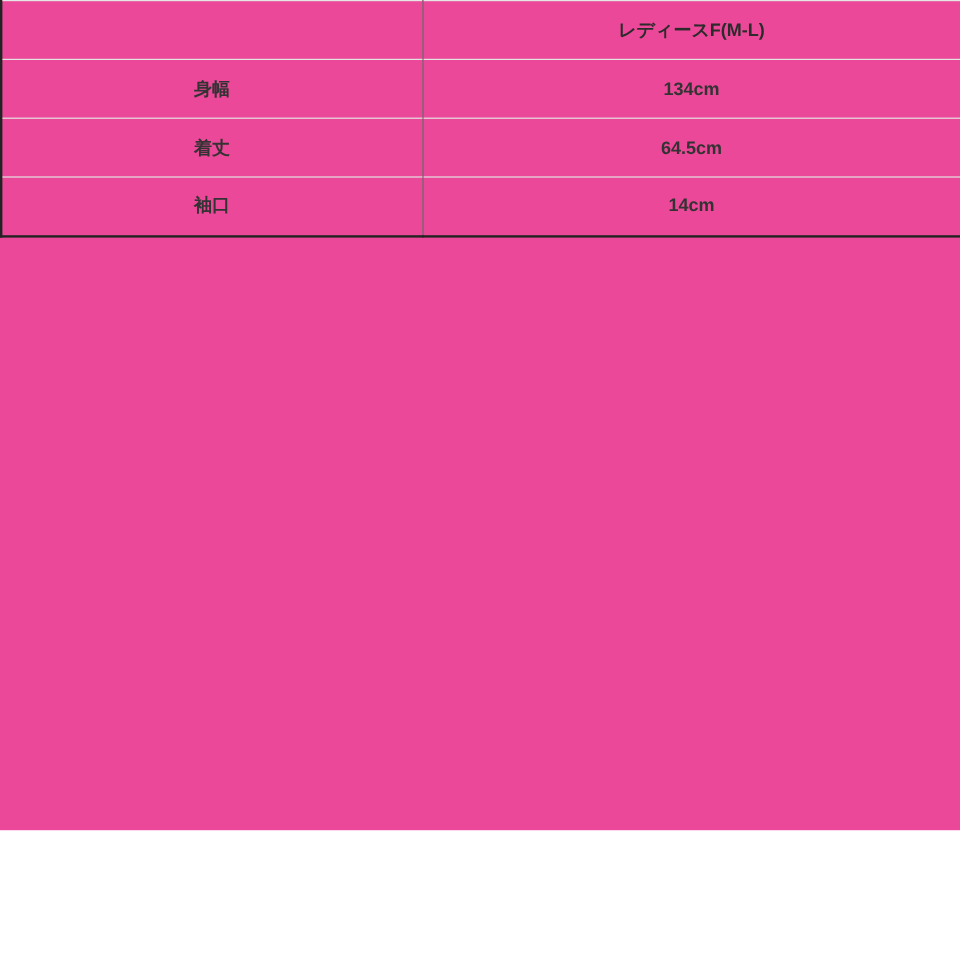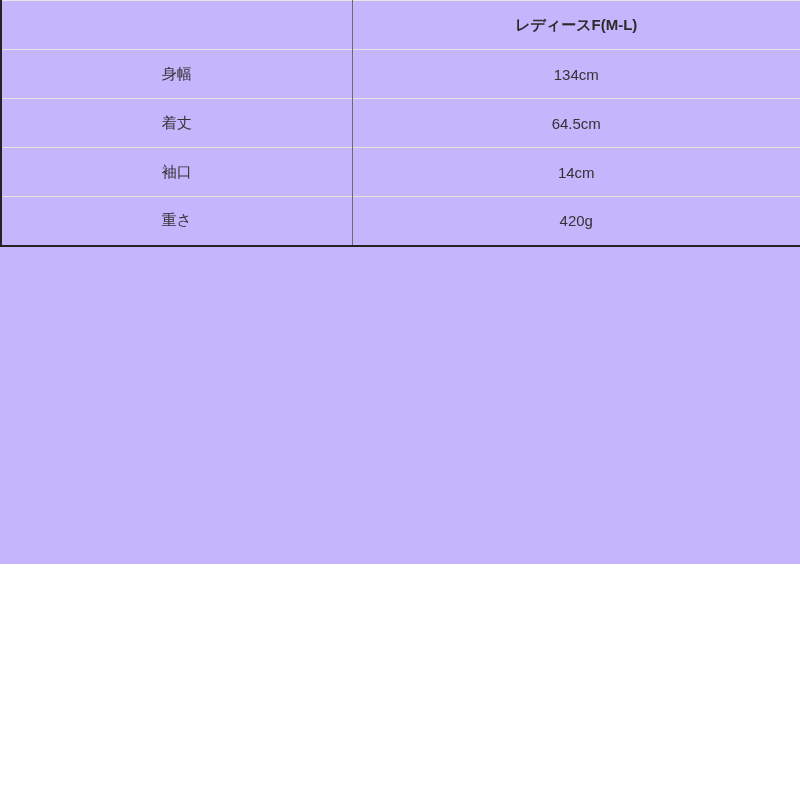--- a/index.html
+++ b/index.html
@@ -3,42 +3,42 @@
 <meta charset="utf-8">
 <style>
   html, body {
     margin: 0;
     padding: 0;
     background: #ffffff;
   }
   .canvas {
     position: relative;
     width: 800px;
-    height: 564px;
-    background: #c4b5fd;
+    height: 692px;
+    background: #ec4899;
     overflow: hidden;
     font-family: "Liberation Sans", "DejaVu Sans", sans-serif;
   }
   table.size-chart {
     border-collapse: collapse;
     table-layout: fixed;
     width: 800px;
     border-left: 2px solid #232323;
     border-right: 2px solid #232323;
     border-bottom: 2px solid #232323;
     border-top: 1px solid #e6e6e6;
   }
   table.size-chart col.col-label { width: 351px; }
   table.size-chart col.col-value { width: 449px; }
   table.size-chart tr { height: 49px; }
   table.size-chart td, table.size-chart th {
     text-align: center;
     vertical-align: middle;
     font-size: 15px;
-    font-weight: normal;
+    font-weight: bold;
     color: #333333;
     padding: 0;
     border-top: 1px solid #e3e3e3;
   }
   table.size-chart tr:first-child td,
   table.size-chart tr:first-child th {
     border-top: none;
   }
   table.size-chart td.value-cell,
   table.size-chart th.value-cell {
@@ -68,19 +68,15 @@
         <td class="value-cell">134cm</td>
       </tr>
       <tr>
         <td class="label-cell">着丈</td>
         <td class="value-cell">64.5cm</td>
       </tr>
       <tr>
         <td class="label-cell">袖口</td>
         <td class="value-cell">14cm</td>
       </tr>
-      <tr>
-        <td class="label-cell">重さ</td>
-        <td class="value-cell">420g</td>
-      </tr>
     </tbody>
   </table>
 </div>
 
 </body></html>

